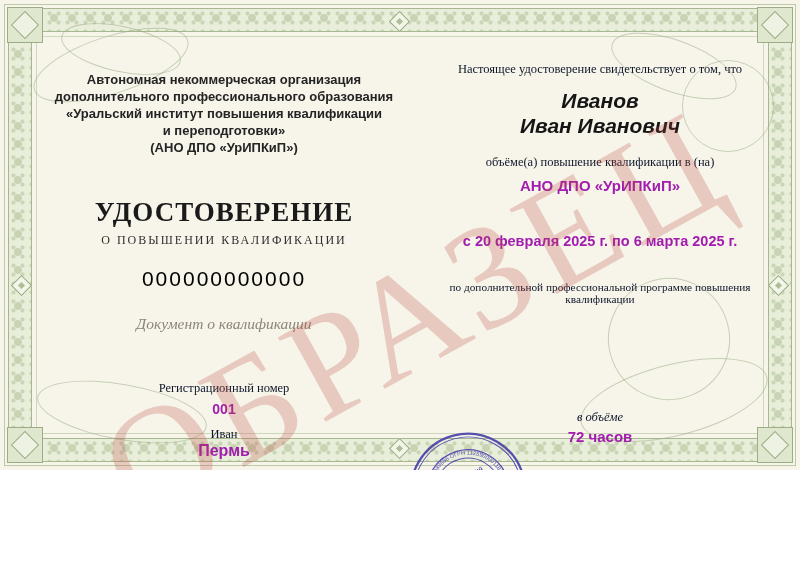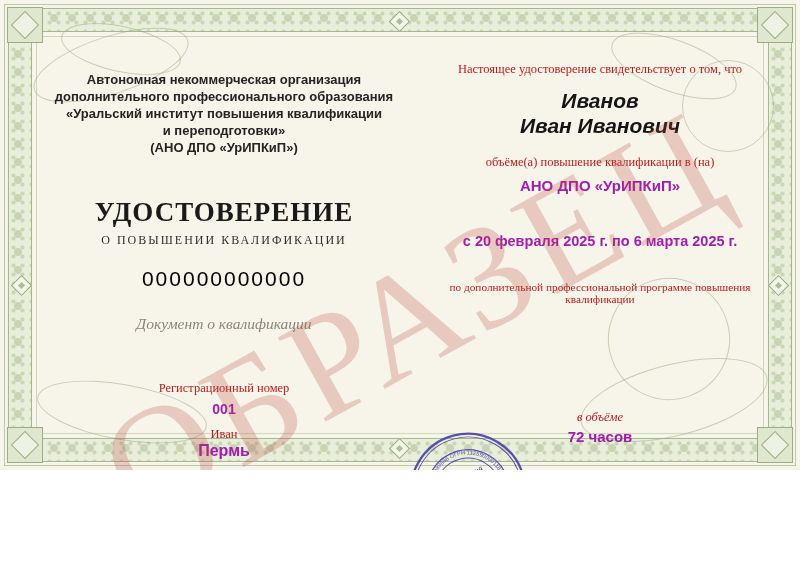--- a/index.html
+++ b/index.html
@@ -38,21 +38,21 @@
     position:absolute;left:415px;top:315px;z-index:3;pointer-events:none;
     transform:translate(-50%,-50%) rotate(-29deg);
     font-family:"Liberation Serif",serif;font-size:148px;letter-spacing:8px;
     color:rgba(187,72,62,.25);white-space:nowrap;
   }
   
   .blk{position:absolute;text-align:center;z-index:2;color:#a21caf;}
   .colL{left:46px;width:356px;}
   .colR{left:418px;width:364px;}
   .sans-b{font-weight:bold;font-family:"Liberation Sans",sans-serif;}
-  .serif-g{font-family:"Liberation Serif",serif;color:#b91c1c;}
+  .serif-g{font-family:"Liberation Serif",serif;color:#0f172a;}
   .org{top:71px;font-size:13px;font-weight:bold;line-height:17px;color:#242424;}
   .title{top:197px;font-family:"Liberation Serif",serif;font-weight:600;font-size:27px;letter-spacing:1px;color:#1a1a1a;}
   .subtitle{top:233px;font-family:"Liberation Serif",serif;font-size:12px;letter-spacing:2px;color:#2e2e2e;}
   .cert-number{top:267px;font-size:21px;letter-spacing:2px;color:#000000;}
   .doc-type{top:315px;font-family:"Liberation Serif",serif;font-style:italic;font-size:15.5px;color:#8c8578;}
   .lbl{font-size:12.5px;}
   .reg-lbl{top:381px;} .reg-val{top:401px;font-size:14px;}
   .city-lbl{top:427px;} .city-val{top:442px;font-size:16px;}
   .date-lbl{top:471px;} .date-val{top:487px;font-size:16px;}
   .intro{top:62px;font-size:12.5px;}

